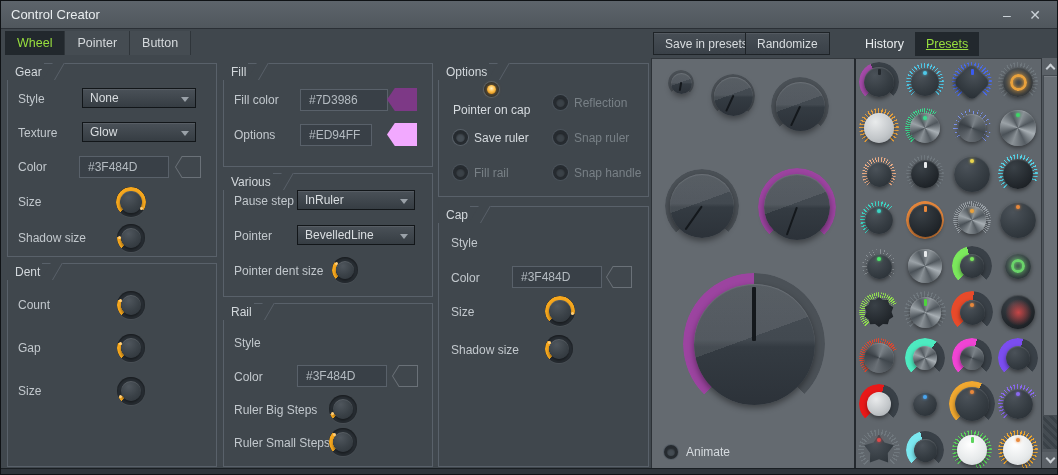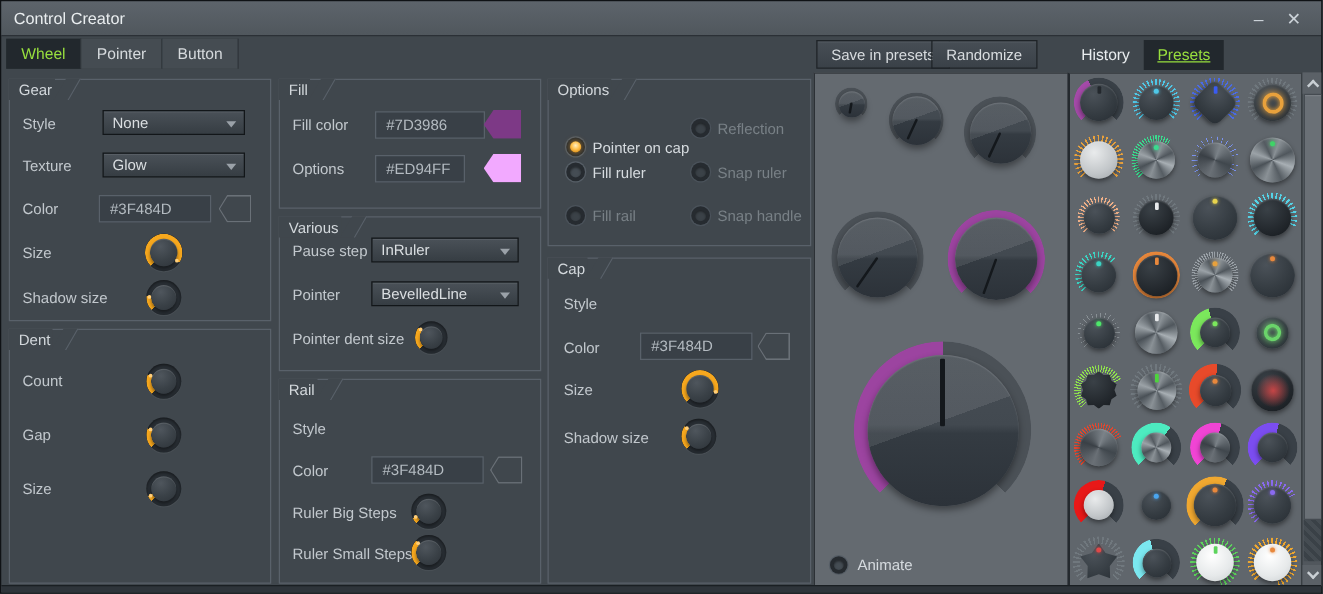--- a/index.html
+++ b/index.html
@@ -236,31 +236,31 @@
     <div class="lbl" style="left:10px;top:132px;">Ruler Small Steps</div>
     <div class="mini-knob" style="left:105px;top:124px;width:28px;height:28px;">
         <div class="arc" style="background: conic-gradient(from 225deg, rgb(247, 168, 30) 0deg, rgb(247, 168, 30) 89deg, transparent 89deg, transparent 360deg); mask: radial-gradient(closest-side, transparent 70%, rgb(0, 0, 0) 71%);"></div>
         <div class="cap"></div>
         <div class="dot" style="left: 4.22759px; top: 4.51143px;"></div>
       </div>
   </div>
 
   <div class="group" style="left:437px;top:62px;width:211px;height:134px;">
     <div class="grp-title">Options</div>
-    <div class="opt" style="left:14px;top:46px;">
+    <div class="opt" style="left:14px;top:18px;flex-direction:column;">
       <span class="led on"></span>
       <span class="opt-label">Pointer on cap</span>
     </div>
     <div class="opt" style="left:114px;top:31px;">
       <span class="led disabled"></span>
       <span class="opt-label dis">Reflection</span>
     </div>
     <div class="opt" style="left:14px;top:66px;">
       <span class="led"></span>
-      <span class="opt-label">Fill ruler</span>
+      <span class="opt-label">Save ruler</span>
     </div>
     <div class="opt" style="left:114px;top:66px;">
       <span class="led disabled"></span>
       <span class="opt-label dis">Snap ruler</span>
     </div>
     <div class="opt" style="left:14px;top:101px;">
       <span class="led disabled"></span>
       <span class="opt-label dis">Fill rail</span>
     </div>
     <div class="opt" style="left:114px;top:101px;">

